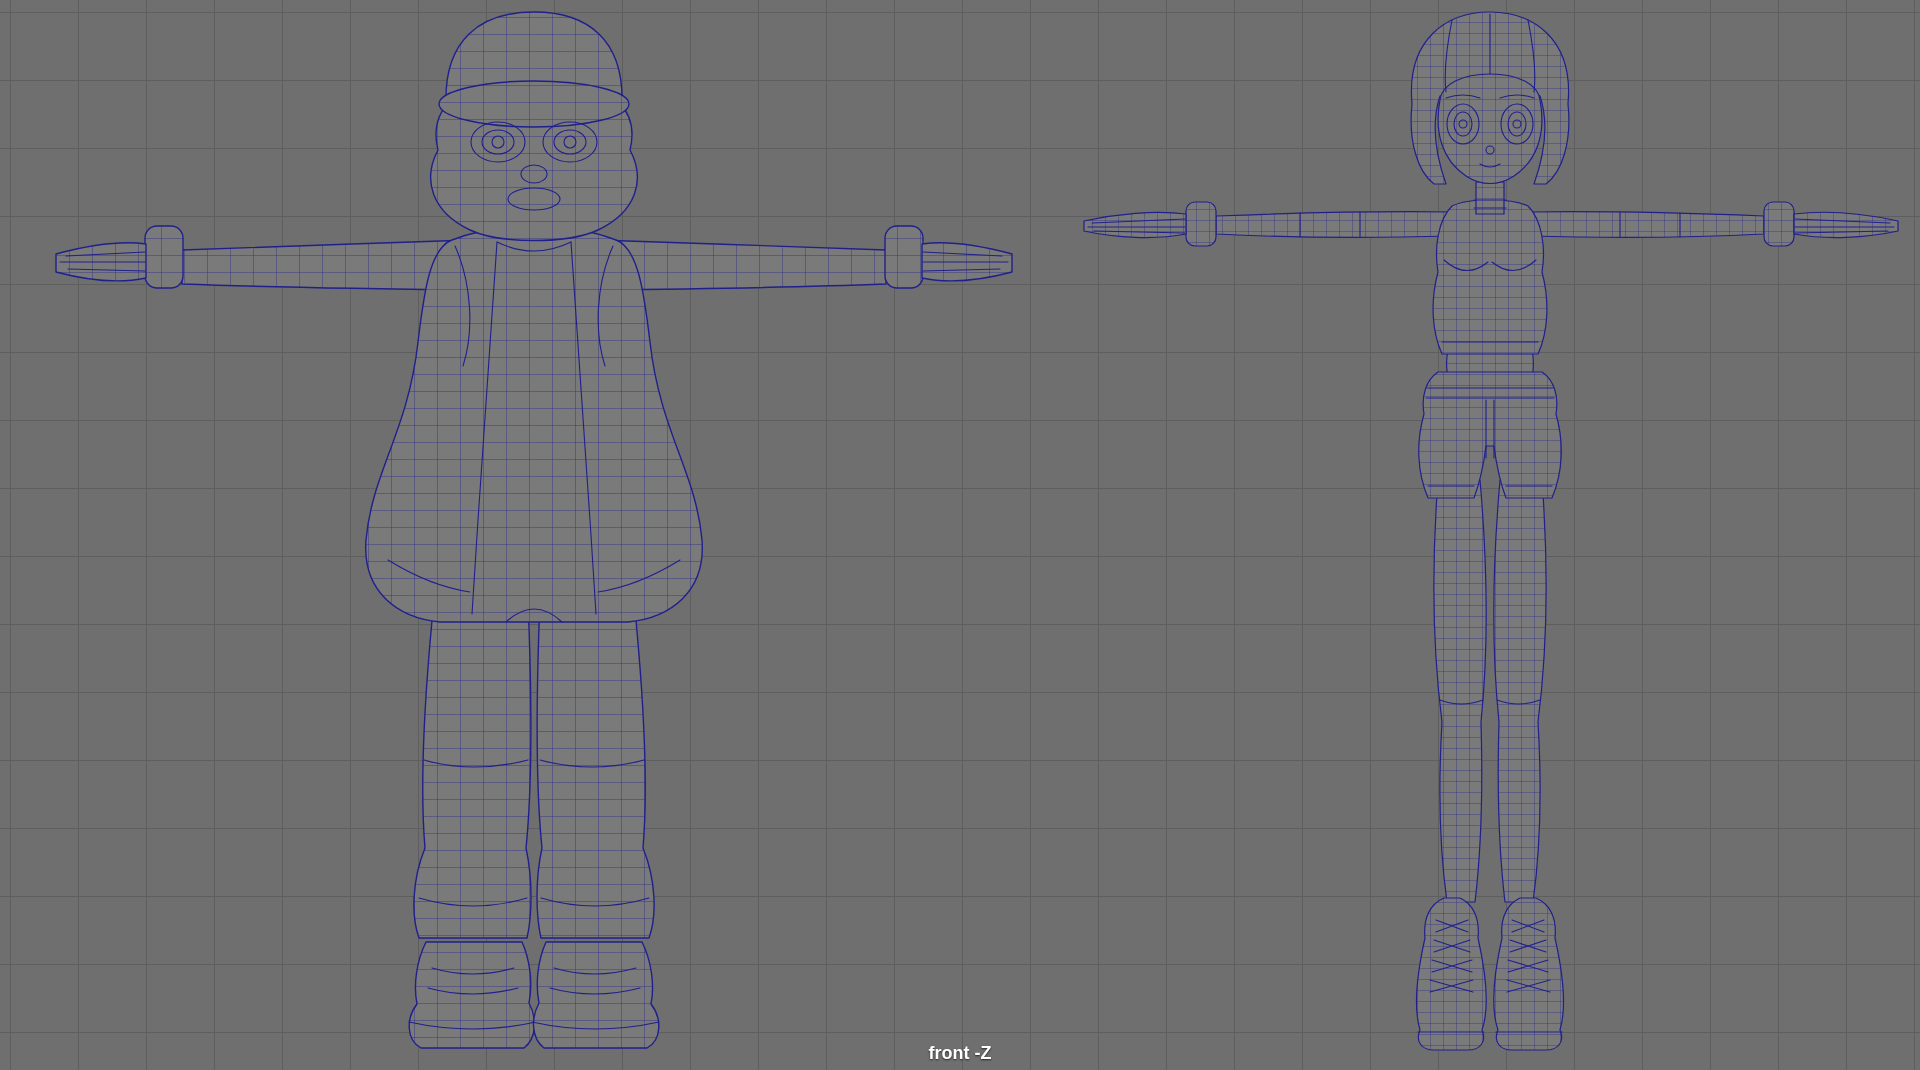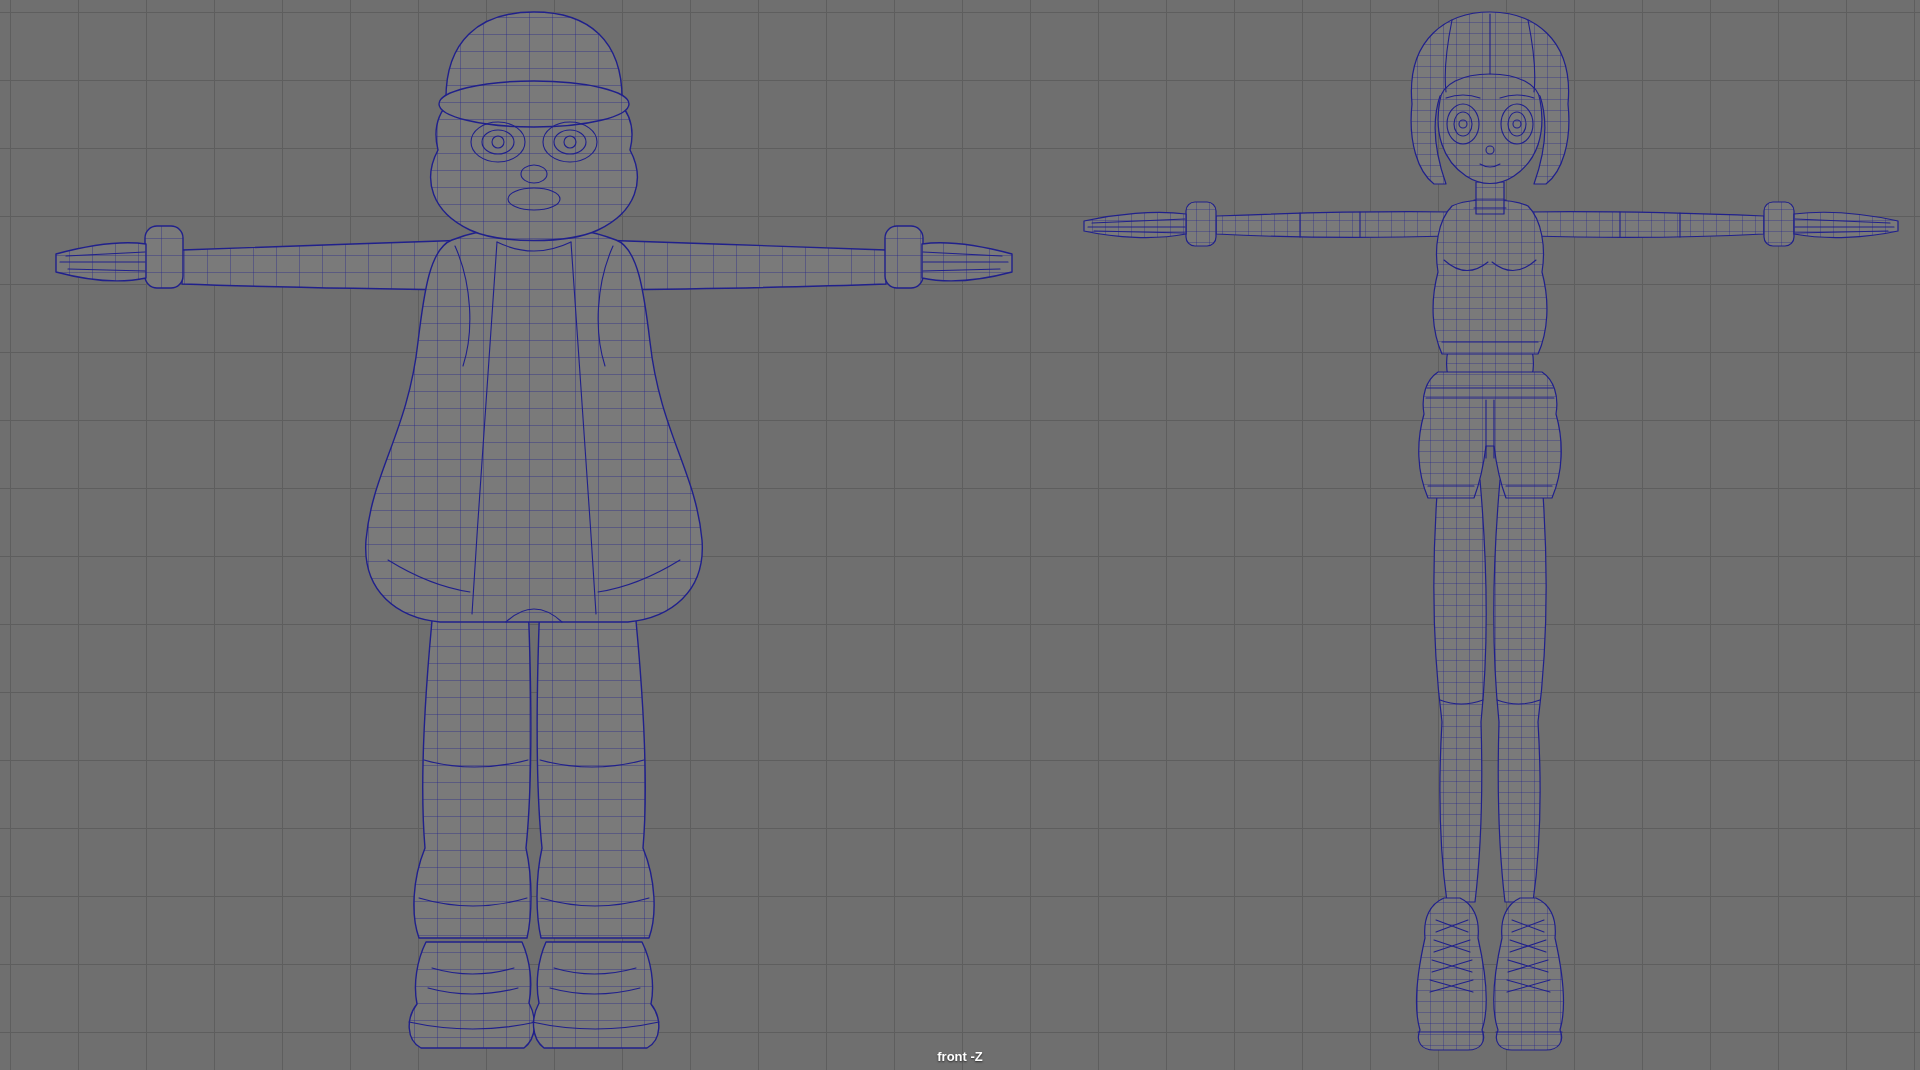--- a/index.html
+++ b/index.html
@@ -27,21 +27,21 @@
   .mesh-lineL{stroke:var(--wireframe);stroke-width:0.9;fill:none;opacity:0.8;}
   .mesh-lineS{stroke:var(--wireframe);stroke-width:0.8;fill:none;opacity:0.8;}
   .fillL{fill:url(#meshL);stroke:var(--wireframe);stroke-width:1.4;stroke-linejoin:round;}
   .fillS{fill:url(#meshS);stroke:var(--wireframe);stroke-width:1.2;stroke-linejoin:round;}
   .wire{fill:none;stroke:var(--wireframe);stroke-width:1.1;stroke-linecap:round;}
   .axis-label{
     position:absolute;
     bottom:6px;left:50%;
     transform:translateX(-50%);
     color:var(--label-text);
-    font-size:13px;font-weight:bold;
+    font-size:18px;font-weight:bold;
     text-shadow:0 1px 2px rgba(0,0,0,0.65);
     user-select:none;
     white-space:nowrap;
   }
 </style>
 </head>
 <body>
 
 <div class="viewport">
 

